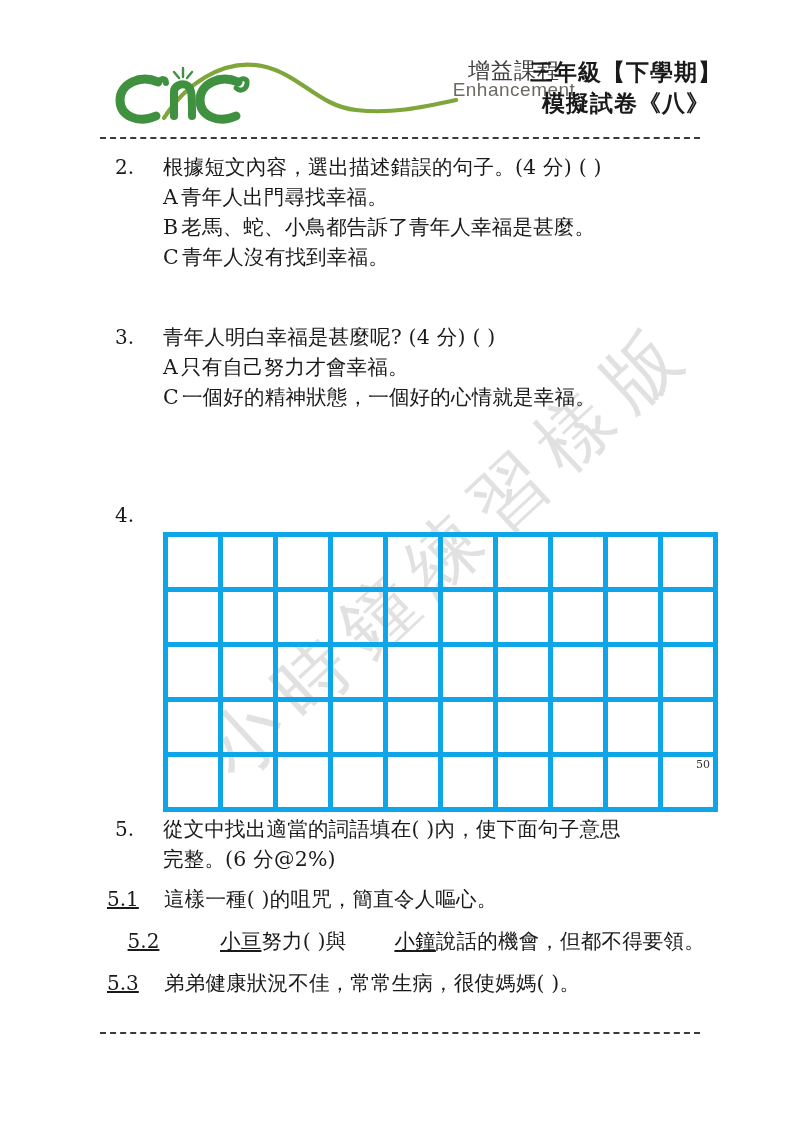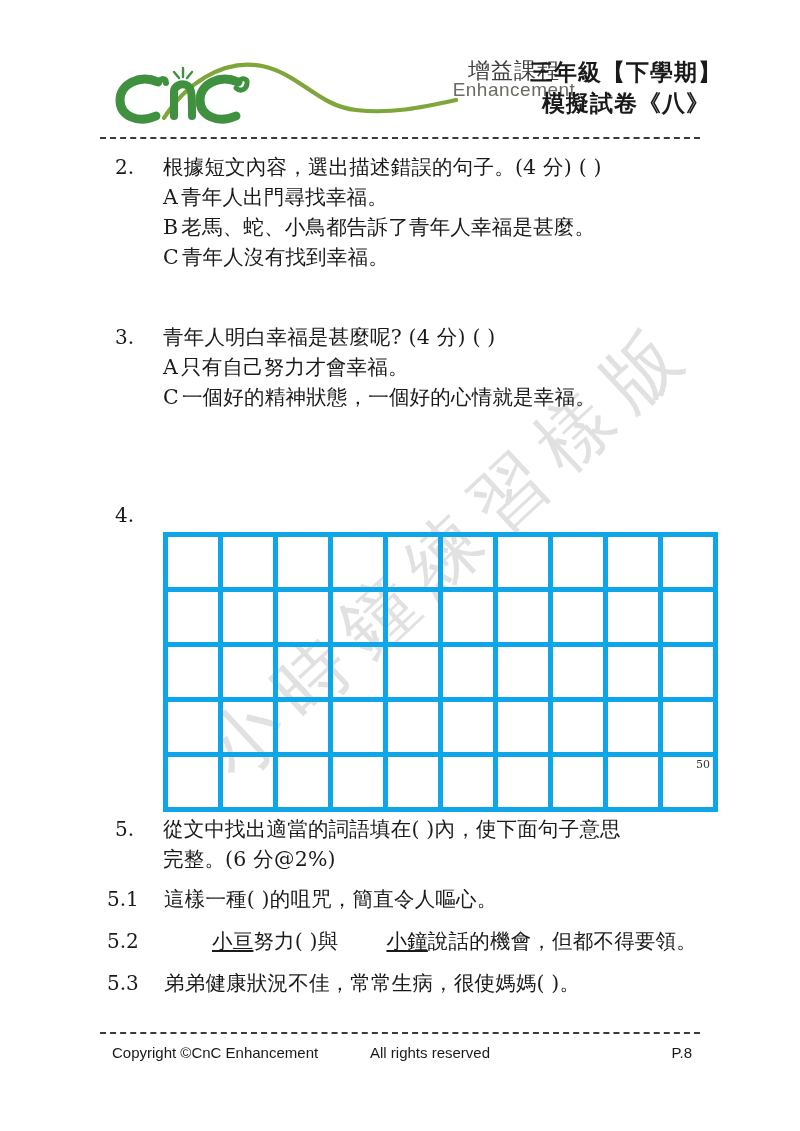--- a/index.html
+++ b/index.html
@@ -127,20 +127,21 @@
   }
   .q-num {
     width: 48px;
     flex: 0 0 48px;
     font-size: 20px;
     font-family: "DejaVu Serif", "Liberation Serif", serif;
   }
   .q-num.wide {
     width: 57px;
     flex: 0 0 57px;
+    text-decoration: underline;
   }
   .q-text {
     font-size: 20.5px;
     letter-spacing: .2px;
   }
   .opt-line {
     margin-left: 48px;
     font-size: 20.5px;
     line-height: 30px;
     letter-spacing: .2px;
@@ -295,21 +296,21 @@
       <div class="opt-line">完整。(6 分@2%)</div>
     </div>
 
     <div class="q-block" style="left:107px; top:884px;">
       <div class="q-line">
         <span class="q-num wide">5.1</span>
         <span class="q-text"><span>這樣一種(</span><span class="paren-gap">            </span><span>)的咀咒，簡直令人嘔心。</span></span>
       </div>
     </div>
 
-    <div class="q-block" style="left:107px; top:926px;">
+    <div class="q-block" style="left:115px; top:926px;text-align:center;">
       <div class="q-line">
         <span class="q-num wide">5.2</span>
         <span class="q-text"><span class="u">小亘</span><span>努力(</span><span class="paren-gap">            </span><span>)與</span><span class="u">小鐘</span><span>說話的機會，但都不得要領。</span></span>
       </div>
     </div>
 
     <div class="q-block" style="left:107px; top:968px;">
       <div class="q-line">
         <span class="q-num wide">5.3</span>
         <span class="q-text"><span>弟弟健康狀況不佳，常常生病，很使媽媽(</span><span class="paren-gap">            </span><span>)。</span></span>
@@ -381,19 +382,14 @@
             <td></td>
             <td class="count-cell">
               <span class="count-mark">50</span>
             </td>
           </tr>
         </tbody>
     </table>
   </div>
 
   <div class="divider-bottom"></div>
-  <div class="footer">
-    <span class="footer-left">Copyright ©CnC Enhancement</span>
-    <span class="footer-mid">All rights reserved</span>
-    <span class="footer-right">P.8</span>
-  </div>
 
 </div>
 
 </body></html>

